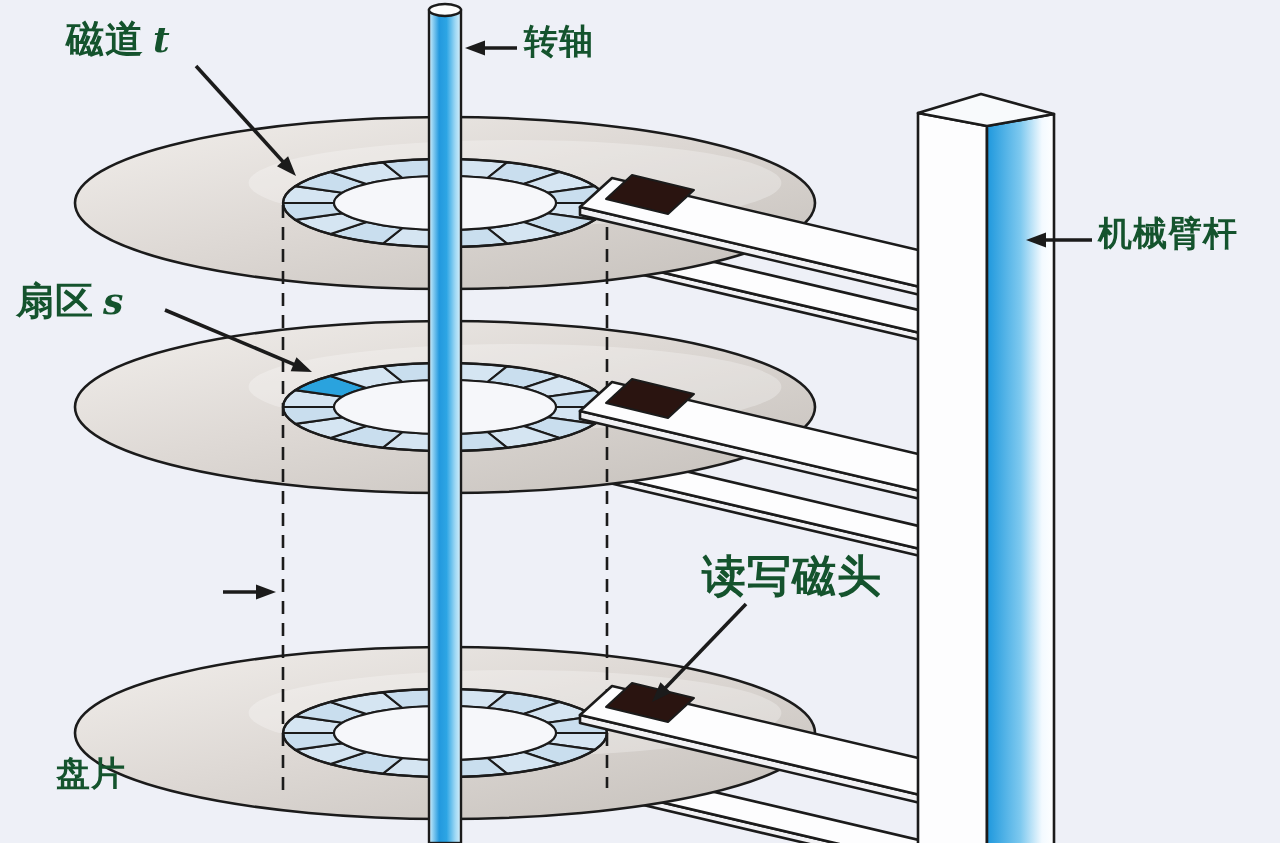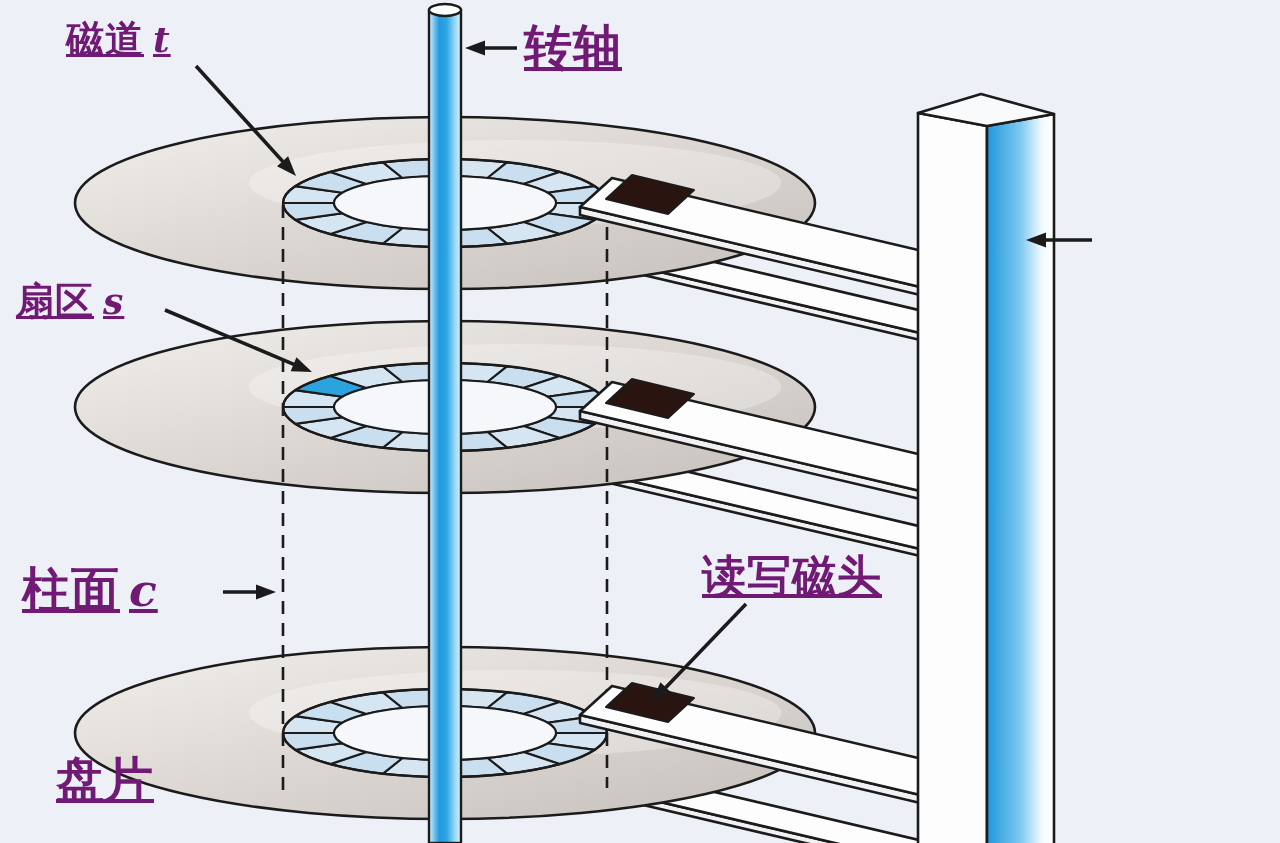--- a/index.html
+++ b/index.html
@@ -6,37 +6,36 @@
   .stage{
     position:relative;
     width:1280px;height:843px;
     overflow:hidden;
     background:#eef0f7;
     font-family:"Liberation Sans", sans-serif;
   }
   .stage svg{position:absolute;left:0;top:0;}
   .lbl{
     position:absolute;
-    color:#701a75;
+    color:#14532d;
     font-weight:700;
     white-space:nowrap;
     letter-spacing:1px;
     line-height:1;
     user-select:none;
-    text-decoration:underline;
   }
   .lbl .sym{
     font-family:"DejaVu Serif", serif;
     font-style:italic;
     font-weight:700;
     margin-left:9px;
     font-size:0.95em;
   }
   .f38{font-size:38px;}
-  .f40{font-size:48px;}
+  .f40{font-size:34px;}
   .f42{font-size:44px;}
 </style>
 </head>
 <body>
 
 <div class="stage">
 
   <svg id="scene" width="1280" height="843" viewBox="0 0 1280 843">
       <defs>
         <linearGradient id="gPlatter" x1="0" y1="0" x2="1" y2="1">
@@ -156,28 +155,28 @@
     </svg>
 
   <div class="lbl f38" style="left:66px;top:20px;">
     <span>磁道</span><span class="sym">t</span>
   </div>
 
   <div class="lbl f40" style="left:524px;top:24px;">
     <span>转轴</span>
   </div>
 
+  <div class="lbl f40" style="left:1098px;top:216px;">
+    <span>机械臂杆</span>
+  </div>
 
   <div class="lbl f38" style="left:16px;top:282px;">
     <span>扇区</span><span class="sym">s</span>
   </div>
 
-  <div class="lbl f40" style="left:22px;top:566px;">
-    <span>柱面</span><span class="sym">c</span>
-  </div>
 
   <div class="lbl f42" style="left:702px;top:554px;">
     <span>读写磁头</span>
   </div>
 
   <div class="lbl f40" style="left:56px;top:756px;">
     <span>盘片</span>
   </div>
 
 </div>

